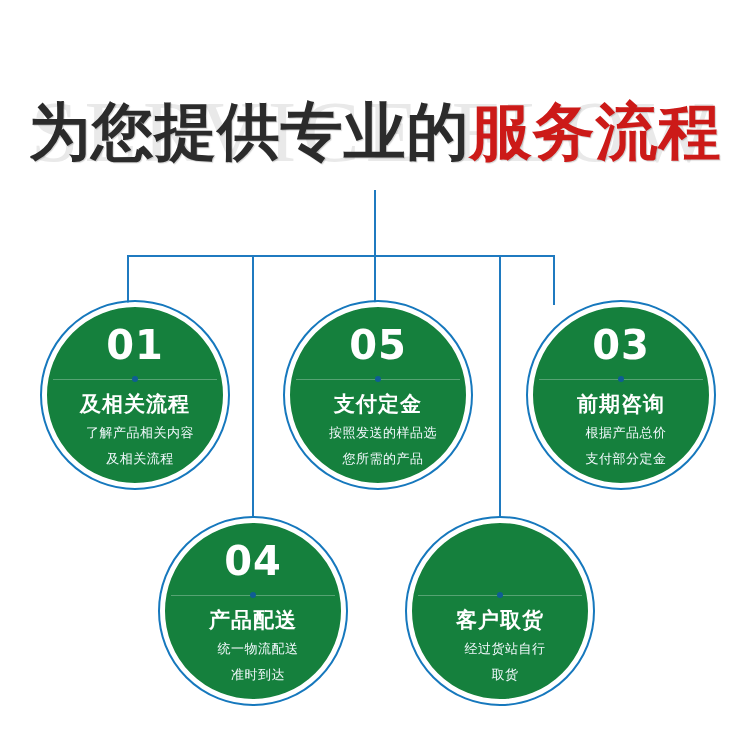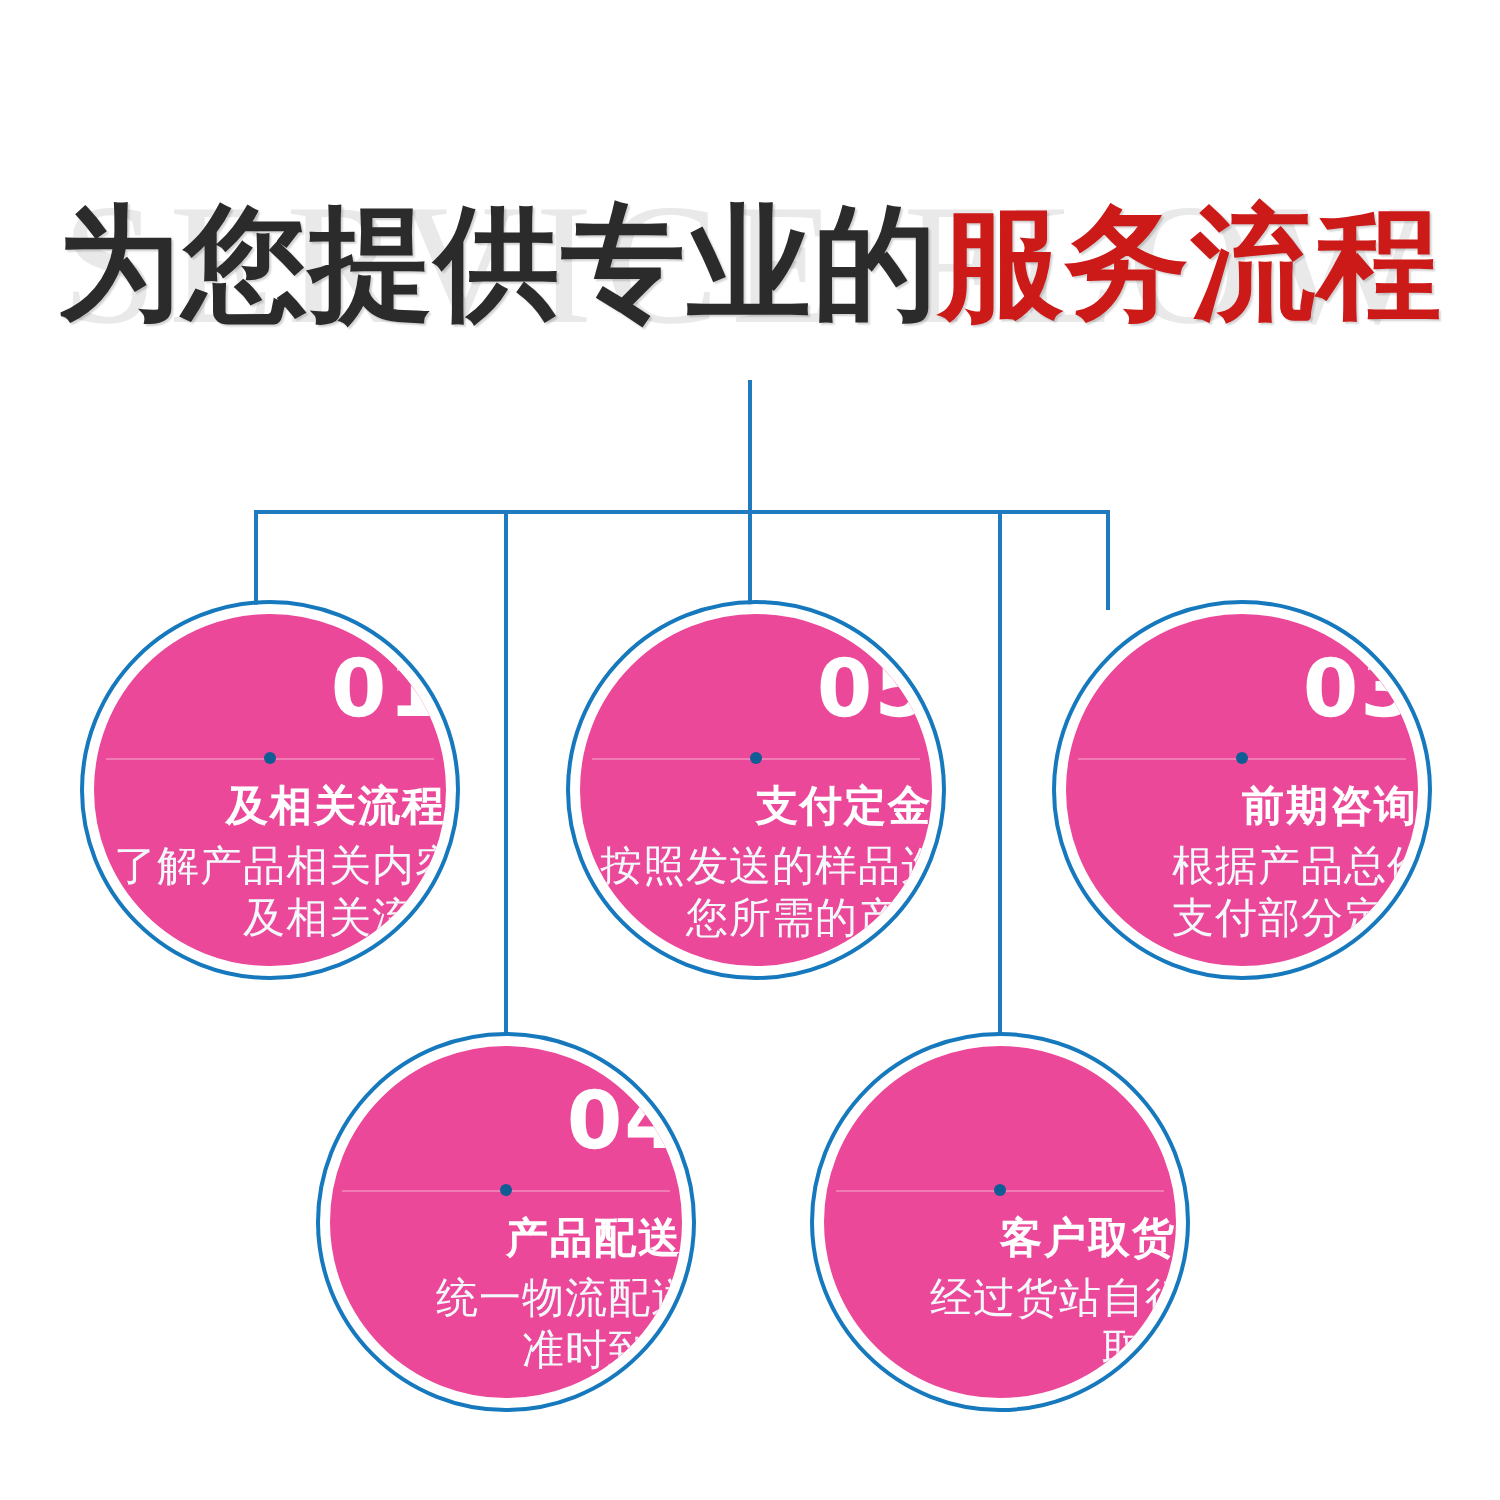--- a/index.html
+++ b/index.html
@@ -76,26 +76,26 @@
   }
   .v-line { width: 1.5px; }
   .h-line { height: 1.5px; }
 
   
   .node {
     position: absolute;
     width: 186px;
     height: 186px;
     border-radius: 50%;
-    background: #ec4899;
+    background: #15803d;
     box-sizing: border-box;
     border: 5px solid #ffffff;
     outline: 2px solid #1678bd;
     color: #ffffff;
-    text-align: right;
+    text-align: center;
     overflow: hidden;
   }
   .node-num {
     position: absolute;
     left: 0;
     top: 14px;
     width: 100%;
     font-family: "DejaVu Sans", "Liberation Sans", sans-serif;
     font-size: 40px;
     font-weight: 700;
@@ -130,25 +130,26 @@
     font-weight: 700;
     line-height: 30px;
     letter-spacing: 1px;
     color: #ffffff;
   }
   .node-desc {
     position: absolute;
     left: 4px;
     top: 114px;
     width: 178px;
-    font-size: 21px;
+    font-size: 13px;
     font-weight: 400;
     line-height: 26px;
     letter-spacing: 0.5px;
     color: #f2f8fc;
+    font-family: Liberation Mono, monospace;
   }
   .node-desc div { white-space: nowrap; }
 </style>
 </head>
 <body>
 
 <div id="stage">
 
   <div class="title-block">
     <div class="watermark">SERVICE FLOW</div>

